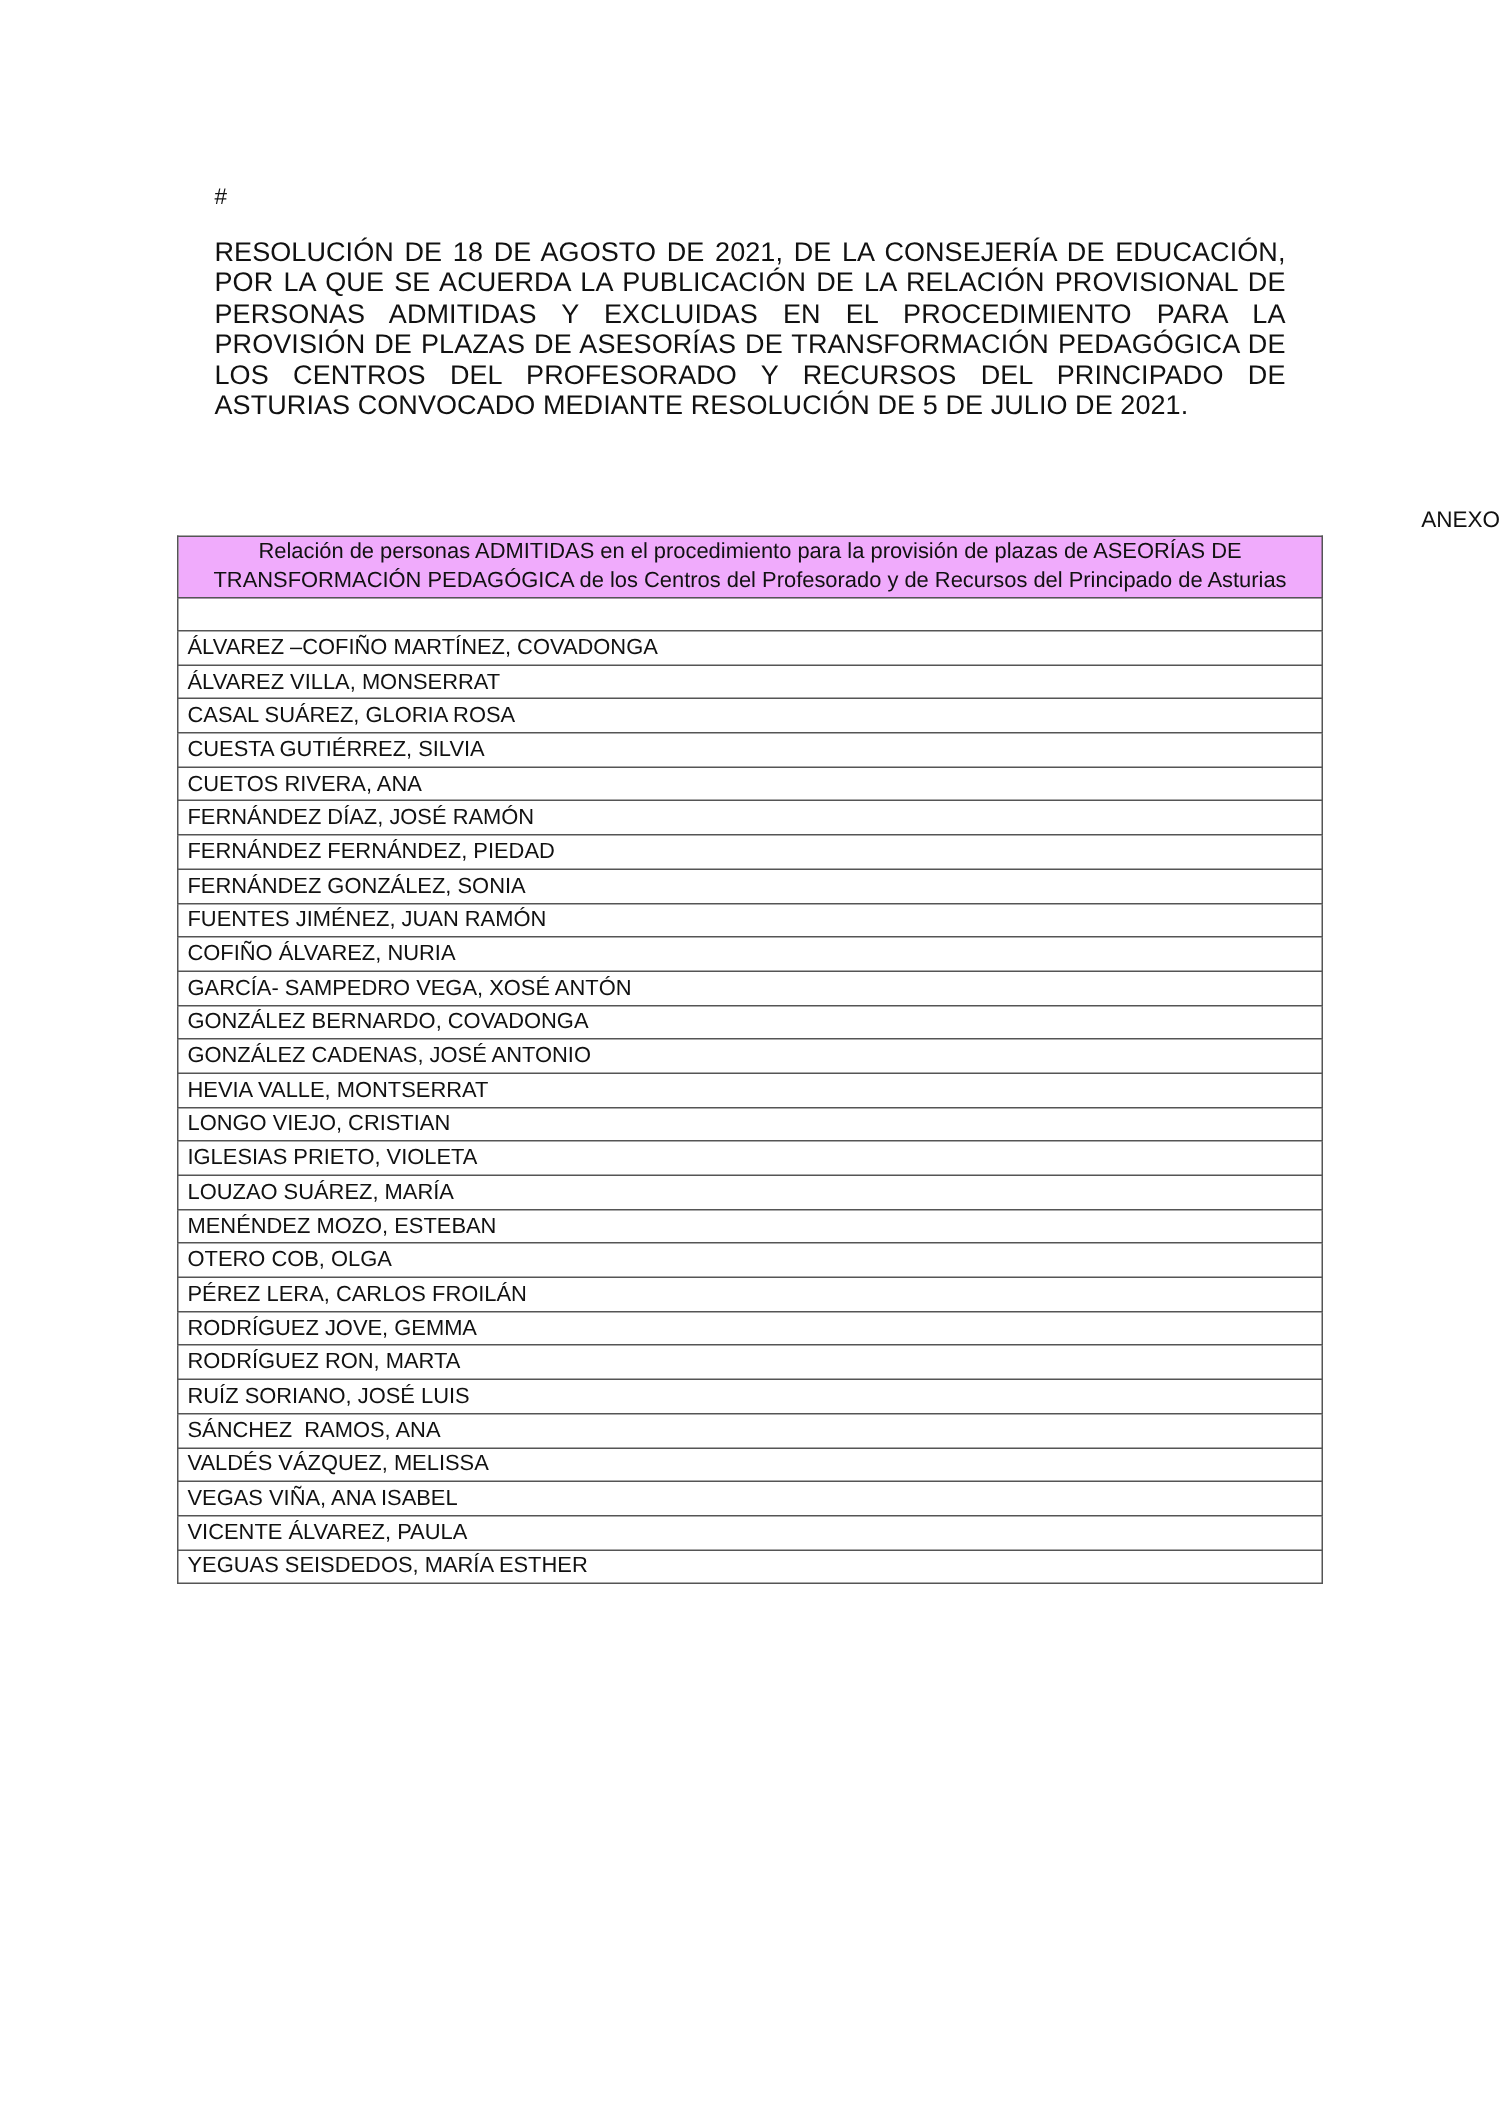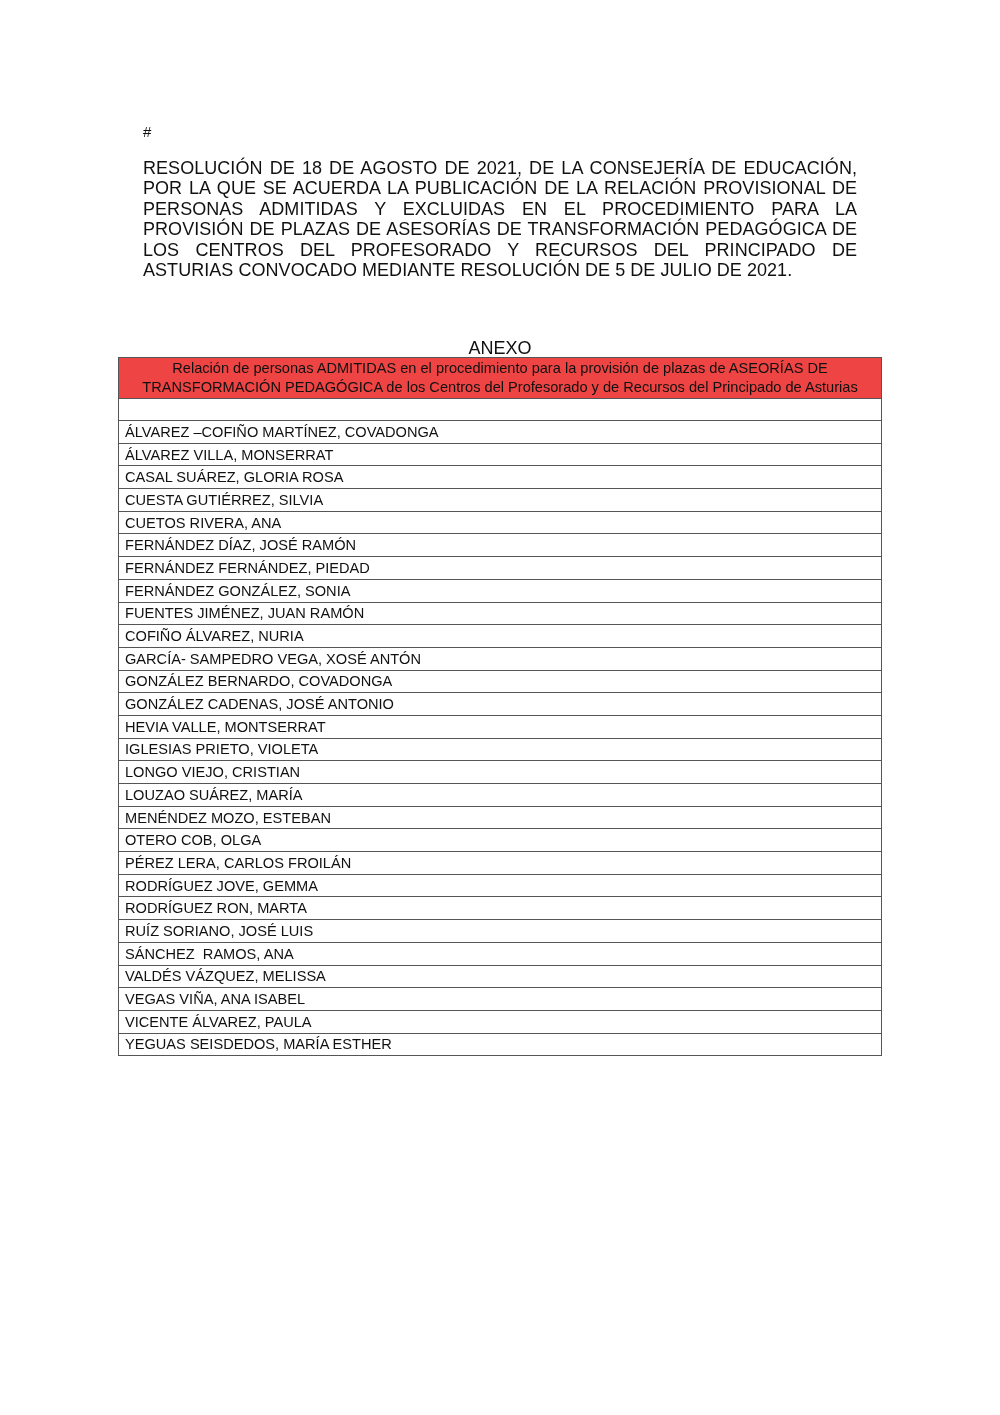--- a/index.html
+++ b/index.html
@@ -2,24 +2,24 @@
 <html><head>
   <meta charset="utf-8">
   <style>
     html, body { margin: 0; padding: 0; background: #ffffff; }
     body { width: 1000px; height: 1415px; position: relative; overflow: hidden;
            font-family: "Liberation Sans", "DejaVu Sans", sans-serif; color: #111; }
     .hash { position: absolute; left: 143px; top: 123px; font-size: 15px; }
     .title { position: absolute; left: 143px; top: 158px; width: 714px;
              font-size: 18px; line-height: 20.4px; text-align: justify;
              text-align-last: left; letter-spacing: 0.05px; }
-    .anexo { position: absolute; left: 0; width: 1000px; top: 338px; text-align: center; font-size: 18px; }
+    .anexo { position: absolute; left: 0; width: 1000px; top: 338px; text-align: right; font-size: 15px; }
     table.list { position: absolute; left: 118px; top: 357px; width: 764px;
                  border-collapse: collapse; font-size: 14.6px; }
-    table.list th { background: #ef4444; font-weight: normal; text-align: center;
+    table.list th { background: #f0abfc; font-weight: normal; text-align: center;
                     border: 1px solid #555; padding: 1px 6px 1px 6px; line-height: 19px; }
     table.list td { border: 1px solid #555; height: 21.7px; padding: 0 6px; line-height: 20px;
                     white-space: pre; }
     table.list tr.empty td { height: 21px; }
   </style>
 </head>
 <body>
 
 <div class="hash">#</div>
 <div class="title">RESOLUCIÓN DE 18 DE AGOSTO DE 2021, DE LA CONSEJERÍA DE EDUCACIÓN, POR LA QUE SE ACUERDA LA PUBLICACIÓN DE LA RELACIÓN PROVISIONAL DE PERSONAS ADMITIDAS Y EXCLUIDAS EN EL PROCEDIMIENTO PARA LA PROVISIÓN DE PLAZAS DE ASESORÍAS DE TRANSFORMACIÓN PEDAGÓGICA DE LOS CENTROS DEL PROFESORADO Y RECURSOS DEL PRINCIPADO DE ASTURIAS CONVOCADO MEDIANTE RESOLUCIÓN DE 5 DE JULIO DE 2021.</div>
@@ -71,24 +71,24 @@
       <tr>
         <td>GONZÁLEZ BERNARDO, COVADONGA</td>
       </tr>
       <tr>
         <td>GONZÁLEZ CADENAS, JOSÉ ANTONIO</td>
       </tr>
       <tr>
         <td>HEVIA VALLE, MONTSERRAT</td>
       </tr>
       <tr>
-        <td>IGLESIAS PRIETO, VIOLETA</td>
+        <td>LONGO VIEJO, CRISTIAN</td>
       </tr>
       <tr>
-        <td>LONGO VIEJO, CRISTIAN</td>
+        <td>IGLESIAS PRIETO, VIOLETA</td>
       </tr>
       <tr>
         <td>LOUZAO SUÁREZ, MARÍA</td>
       </tr>
       <tr>
         <td>MENÉNDEZ MOZO, ESTEBAN</td>
       </tr>
       <tr>
         <td>OTERO COB, OLGA</td>
       </tr>

